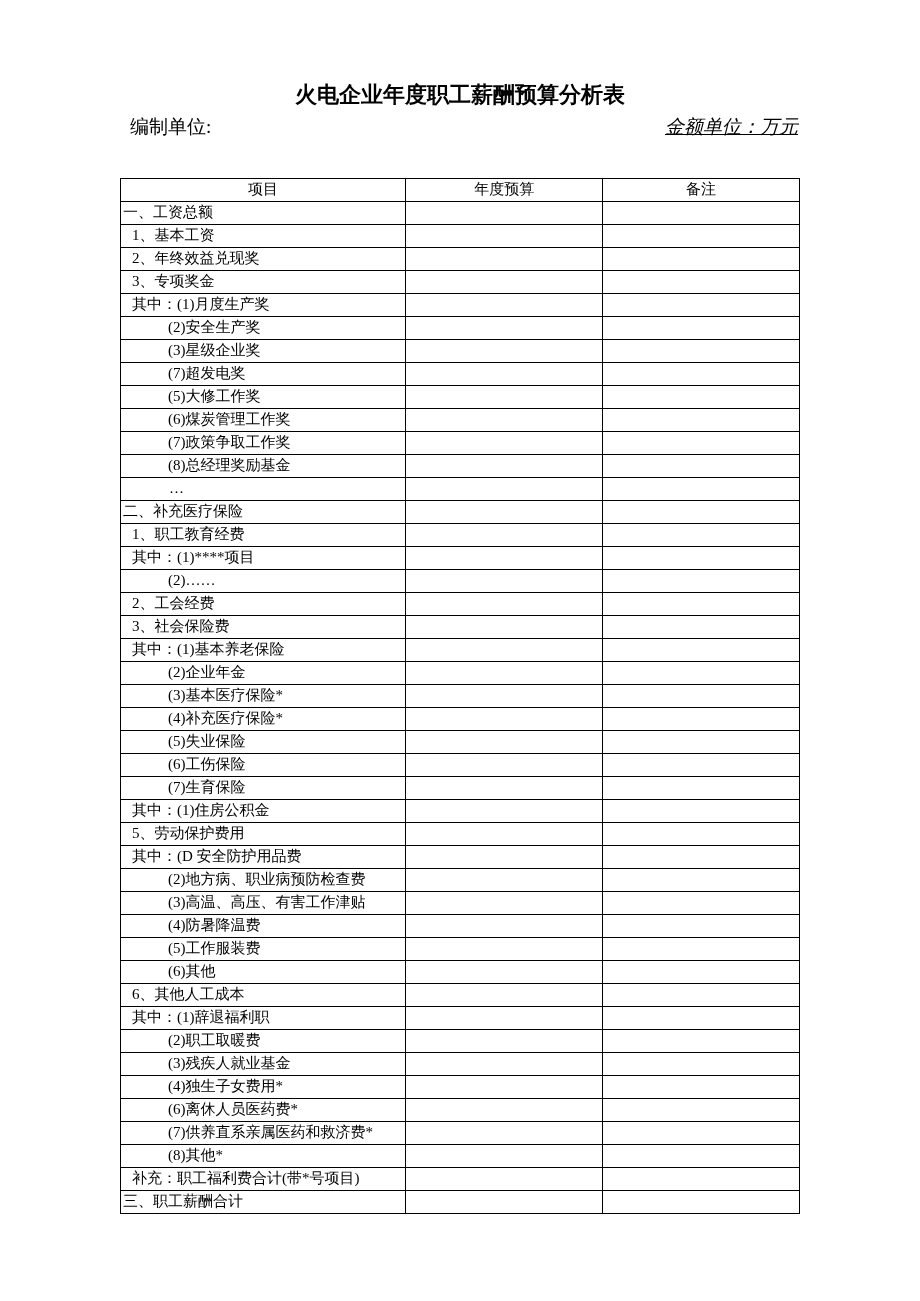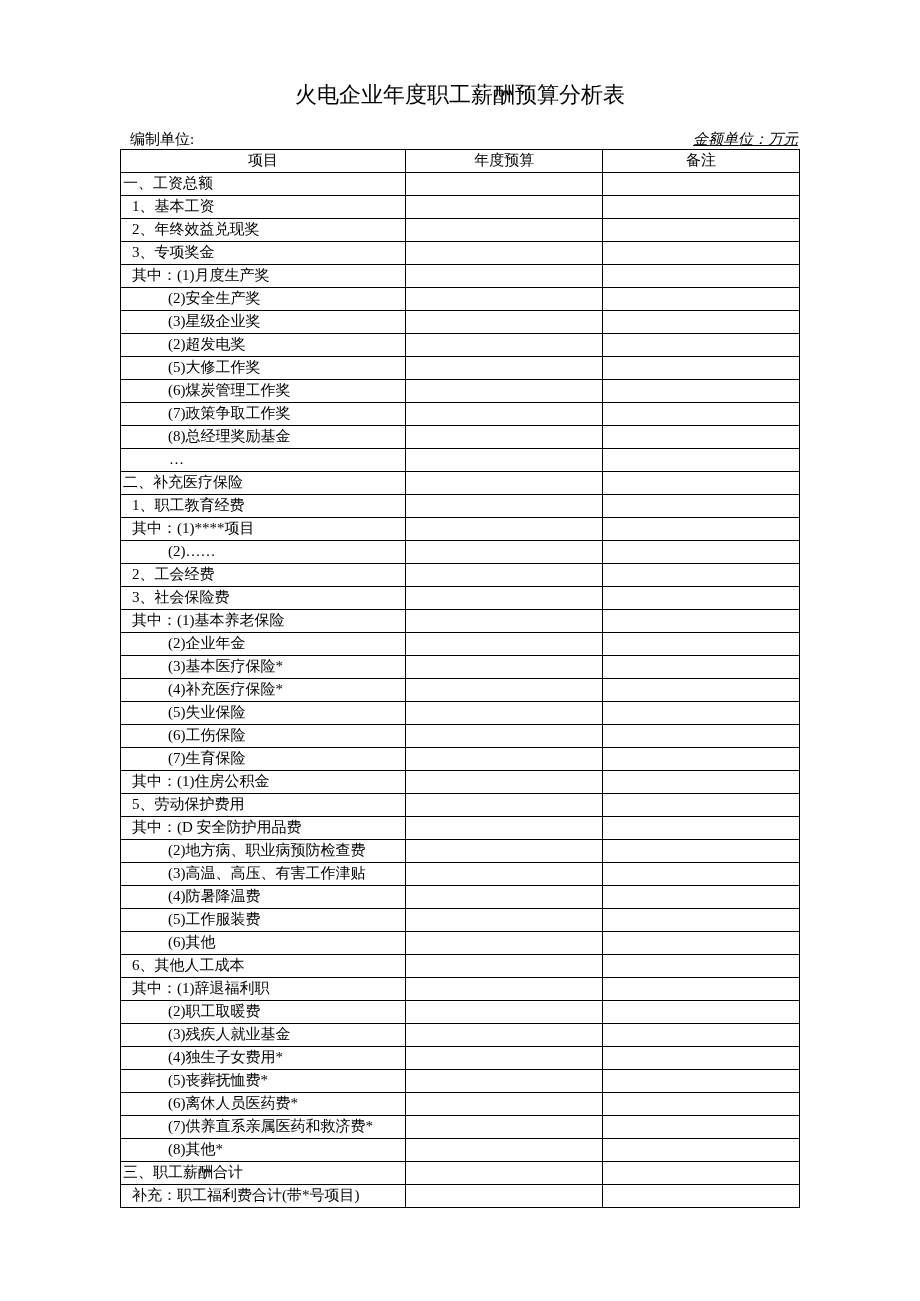--- a/index.html
+++ b/index.html
@@ -8,36 +8,38 @@
       margin: 0;
       padding: 80px 120px;
       width: 920px;
       box-sizing: border-box;
       font-size: 15px;
       color: #000;
     }
     .title {
       text-align: center;
       font-size: 22px;
-      margin-bottom: 20px;
+      margin-bottom: 4px;
+      font-weight: bold;
     }
     .meta-row {
       display: flex;
       justify-content: space-between;
       padding: 0 2px 0px 10px;
-      font-size: 15px;
+      font-size: 19px;
     }
     .meta-right {
       text-decoration: underline;
       font-style: italic;
     }
     table {
       border-collapse: collapse;
       width: 100%;
       table-layout: fixed;
+      margin-top: 38px;
     }
     th, td {
       border: 1px solid #000;
       padding: 1px 4px;
       font-size: 15px;
       line-height: 1.3;
       height: 20px;
       vertical-align: middle;
       font-weight: normal;
     }
@@ -107,21 +109,21 @@
         <td class="indent1">(2)安全生产奖</td>
         <td></td>
         <td></td>
       </tr>
       <tr>
         <td class="indent1">(3)星级企业奖</td>
         <td></td>
         <td></td>
       </tr>
       <tr>
-        <td class="indent1">(2)超发电奖</td>
+        <td class="indent1">(7)超发电奖</td>
         <td></td>
         <td></td>
       </tr>
       <tr>
         <td class="indent1">(5)大修工作奖</td>
         <td></td>
         <td></td>
       </tr>
       <tr>
         <td class="indent1">(6)煤炭管理工作奖</td>
@@ -267,43 +269,38 @@
         <td class="indent1">(3)残疾人就业基金</td>
         <td></td>
         <td></td>
       </tr>
       <tr>
         <td class="indent1">(4)独生子女费用*</td>
         <td></td>
         <td></td>
       </tr>
       <tr>
-        <td class="indent1">(5)丧葬抚恤费*</td>
-        <td></td>
-        <td></td>
-      </tr>
-      <tr>
         <td class="indent1">(6)离休人员医药费*</td>
         <td></td>
         <td></td>
       </tr>
       <tr>
         <td class="indent1">(7)供养直系亲属医药和救济费*</td>
         <td></td>
         <td></td>
       </tr>
       <tr>
         <td class="indent1">(8)其他*</td>
         <td></td>
         <td></td>
       </tr>
       <tr>
+        <td class="indent0">补充：职工福利费合计(带*号项目)</td>
+        <td></td>
+        <td></td>
+      </tr>
+      <tr>
         <td class="section-header">三、职工薪酬合计</td>
-        <td></td>
-        <td></td>
-      </tr>
-      <tr>
-        <td class="indent0">补充：职工福利费合计(带*号项目)</td>
         <td></td>
         <td></td>
       </tr>
     </tbody>
 </table>
 
 </body></html>

